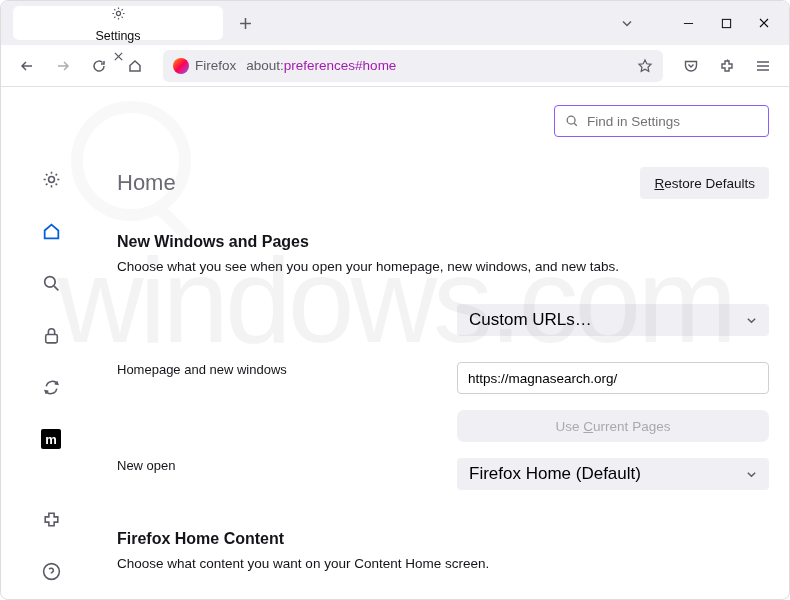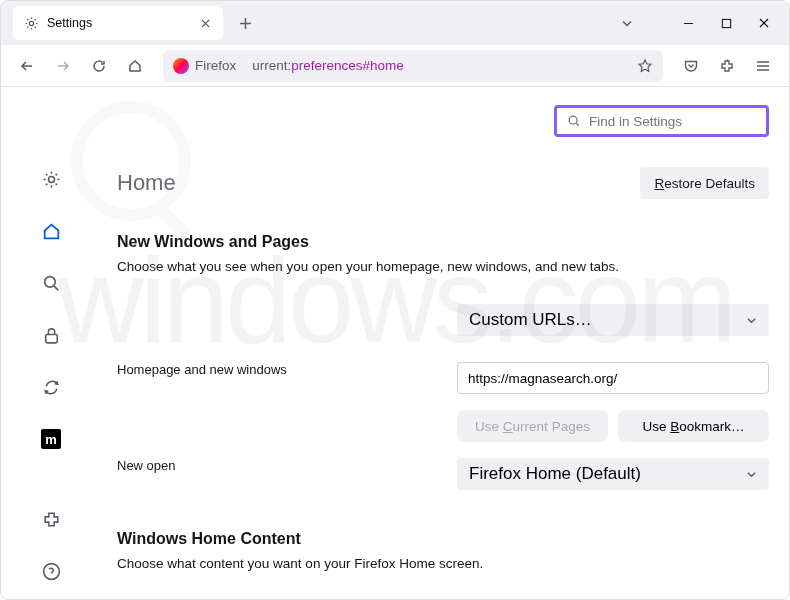--- a/index.html
+++ b/index.html
@@ -1,52 +1,52 @@
 <!DOCTYPE html>
 <html><head>
 <meta charset="utf-8">
 <style>
 * { margin: 0; padding: 0; box-sizing: border-box; font-family: -apple-system, BlinkMacSystemFont, "Segoe UI", Arial, sans-serif; }
 body { width: 790px; height: 600px; background: #fff; overflow: hidden; position: relative; border: 1px solid #ddd; border-radius: 8px; }
 
 
 .titlebar { height: 44px; background: #f0f0f4; display: flex; align-items: center; padding: 0 8px; }
-.tab { background: #fff; border-radius: 6px; height: 34px; width: 210px; display: flex; align-items: center; padding: 0 10px; margin-left: 4px; gap: 8px; }
+.tab { background: #fff; border-radius: 6px; height: 34px; width: 210px; display: flex; align-items: center; padding: 0 10px; margin-left: 4px; gap: 8px; flex-direction: column; }
 .tab-icon { width: 16px; height: 16px; display: flex; align-items: center; justify-content: center; }
 .tab-title { font-size: 12.5px; color: #0c0c0d; flex: 1; }
 .tab-close { width: 16px; height: 16px; display: flex; align-items: center; justify-content: center; cursor: pointer; }
 .newtab-btn { width: 28px; height: 28px; display: flex; align-items: center; justify-content: center; margin-left: 8px; cursor: pointer; border-radius: 4px; }
 .titlebar-spacer { flex: 1; }
 .titlebar-controls { display: flex; gap: 4px; align-items: center; }
 .titlebar-btn { width: 34px; height: 30px; display: flex; align-items: center; justify-content: center; cursor: pointer; }
 .tablist-dropdown { width: 28px; height: 28px; display: flex; align-items: center; justify-content: center; cursor: pointer; margin-right: 30px; }
 
 
 .toolbar { height: 42px; display: flex; align-items: center; padding: 0 10px; gap: 4px; border-bottom: 1px solid #e0e0e6; }
 .nav-btn { width: 32px; height: 32px; display: flex; align-items: center; justify-content: center; cursor: pointer; border-radius: 4px; color: #5b5b66; }
-.urlbar { flex: 1; height: 32px; background: #f0f0f4; border-radius: 6px; display: flex; align-items: center; padding: 0 10px; margin: 0 8px; gap: 16px; }
+.urlbar { flex: 1; height: 32px; background: #f0f0f4; border-radius: 6px; display: flex; align-items: center; padding: 0 10px; margin: 0 8px; gap: 10px; }
 .urlbar-identity { display: flex; align-items: center; gap: 6px; }
 .urlbar-text { font-size: 13.5px; color: #5b5b66; flex: 1; }
 .urlbar-text .path { color: #a21caf; }
 .urlbar-star { color: #5b5b66; cursor: pointer; }
 .firefox-logo { width: 16px; height: 16px; border-radius: 50%; background: linear-gradient(135deg, #ff9500, #ff0050, #9059ff); position: relative; }
 
 
 .main { display: flex; height: calc(600px - 86px); }
 
 
 .sidebar { width: 100px; padding-top: 80px; display: flex; flex-direction: column; gap: 28px; align-items: center; }
 .sidebar-item { width: 32px; height: 32px; display: flex; align-items: center; justify-content: center; cursor: pointer; color: #5b5b66; position: relative; }
 .sidebar-item.active { color: #0060df; }
 .m-icon { width: 20px; height: 20px; background: #000; color: #fff; font-weight: bold; font-size: 13px; display: flex; align-items: center; justify-content: center; border-radius: 2px; }
 
 
 .content { flex: 1; padding: 18px 20px 20px 16px; overflow: hidden; }
 .search-settings { display: flex; justify-content: flex-end; margin-bottom: 30px; }
-.search-settings-box { width: 215px; height: 32px; border: 3px solid #8b5cf6; border-radius: 4px; display: flex; align-items: center; padding: 8px 10px; gap: 8px; color: #737373; }
+.search-settings-box { width: 215px; height: 32px; border: 1px solid #8b5cf6; border-radius: 4px; display: flex; align-items: center; padding: 8px 10px; gap: 8px; color: #737373; }
 .search-settings-text { font-size: 13.5px; }
 
 .page-header { display: flex; align-items: center; justify-content: space-between; margin-bottom: 34px; }
 .page-title { font-size: 22px; font-weight: 400; color: #6a6a73; }
 .restore-btn { height: 32px; padding: 0 14px; background: #f0f0f4; border: none; border-radius: 4px; font-size: 13.5px; cursor: pointer; color: #15141a; }
 
 .section-title { font-size: 16px; font-weight: 600; color: #15141a; margin-bottom: 8px; }
 .section-desc { font-size: 13.5px; color: #15141a; margin-bottom: 26px; }
 
 .form-row { display: flex; align-items: center; margin-bottom: 10px; }
@@ -139,21 +139,21 @@
   <div class="nav-btn">
     <svg width="16" height="16" viewBox="0 0 16 16" fill="none" stroke="#5b5b66" stroke-width="1.5">
         <path d="M3 7.5L8 3l5 4.5V13H3V7.5z"></path>
       </svg>
   </div>
   <div class="urlbar">
     <div class="urlbar-identity">
       <div class="firefox-logo"></div>
       <span style="font-size:13.5px;color:#5b5b66">Firefox</span>
     </div>
-    <span class="urlbar-text"><span>urrent:</span><span class="path">preferences#home</span></span>
+    <span class="urlbar-text"><span>about:</span><span class="path">preferences#home</span></span>
     <span class="urlbar-star">
       <svg width="16" height="16" viewBox="0 0 16 16" fill="none" stroke="#5b5b66" stroke-width="1.2">
           <path d="M8 2l1.8 3.8 4.2.5-3 2.9.8 4.1L8 11.3l-3.8 2 .8-4.1-3-2.9 4.2-.5L8 2z"></path>
         </svg>
     </span>
   </div>
   <div class="nav-btn">
     <svg width="16" height="16" viewBox="0 0 16 16" fill="none" stroke="#5b5b66" stroke-width="1.4">
         <path d="M2.5 3.5h11v4a5.5 5.5 0 01-11 0v-4zM5.5 6.5L8 9l2.5-2.5"></path>
       </svg>
@@ -254,39 +254,38 @@
         <div class="form-controls">
           <input class="url-input" value="https://magnasearch.org/" style="">
         </div>
       </div>
 
       <div class="form-row">
         <div class="form-label"></div>
         <div class="form-controls">
           <div class="btn-row">
             <button class="action-btn disabled">Use <span style="text-decoration:underline">C</span>urrent Pages</button>
-            <button class="action-btn">Use <span style="text-decoration:underline">B</span>ookmark…</button>
           </div>
         </div>
       </div>
 
       <div class="form-row" style="margin-top:14px">
         <div class="form-label">New open</div>
         <div class="form-controls">
           <div class="select-box">
             <span>Firefox Home (Default)</span>
             <svg width="11" height="11" viewBox="0 0 12 12" fill="none" stroke="#5b5b66" stroke-width="1.6">
                 <path d="M2 4l4 4 4-4"></path>
               </svg>
           </div>
         </div>
       </div>
     </div>
 
     <div class="content-section">
-      <h2 class="section-title">Windows Home Content</h2>
-      <p class="section-desc">Choose what content you want on your Firefox Home screen.</p>
+      <h2 class="section-title">Firefox Home Content</h2>
+      <p class="section-desc">Choose what content you want on your Content Home screen.</p>
     </div>
   </div>
 </div>
 
 <div class="watermark-icon"></div>
 <div class="watermark">windows.com</div>
 
 </body></html>

